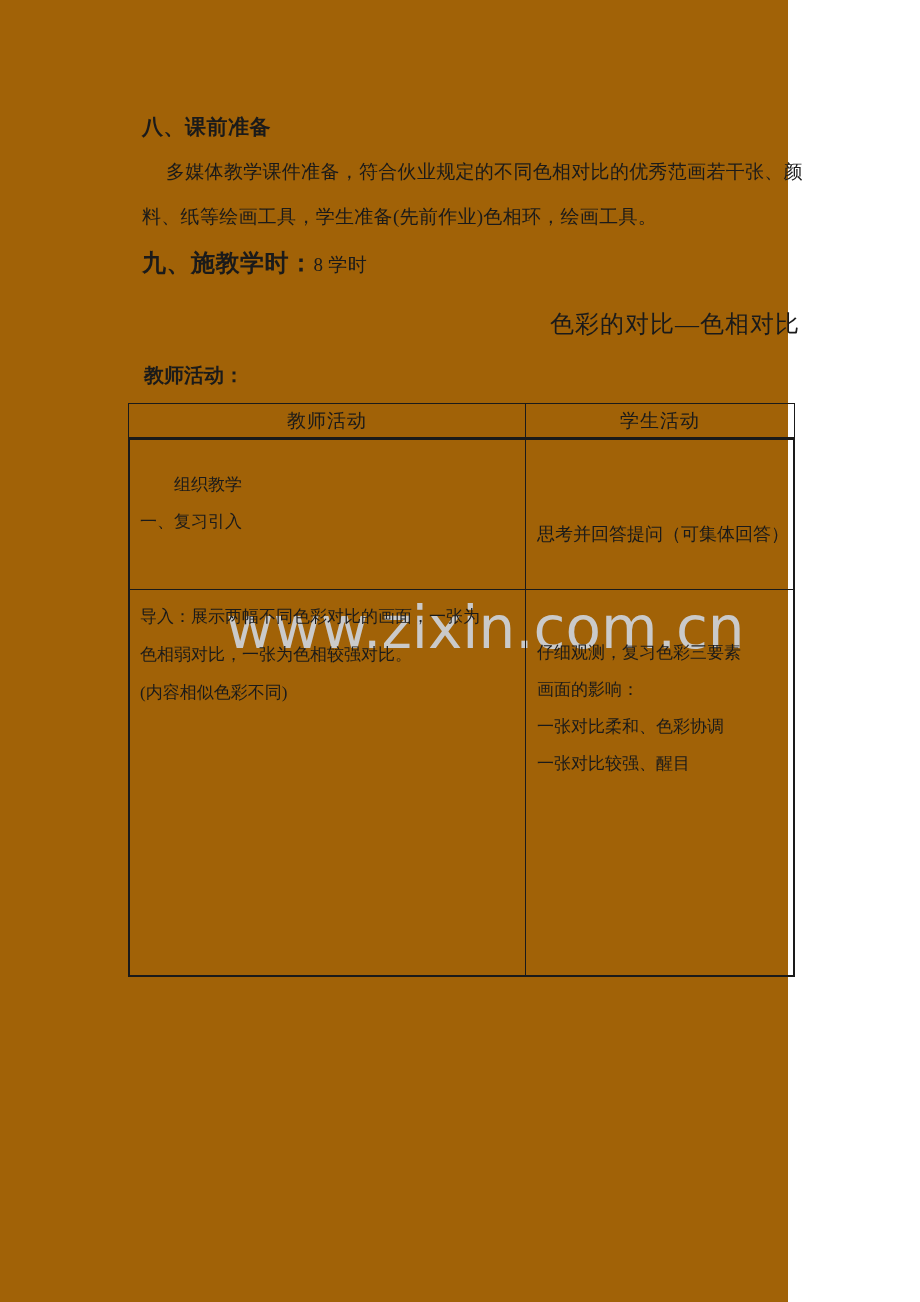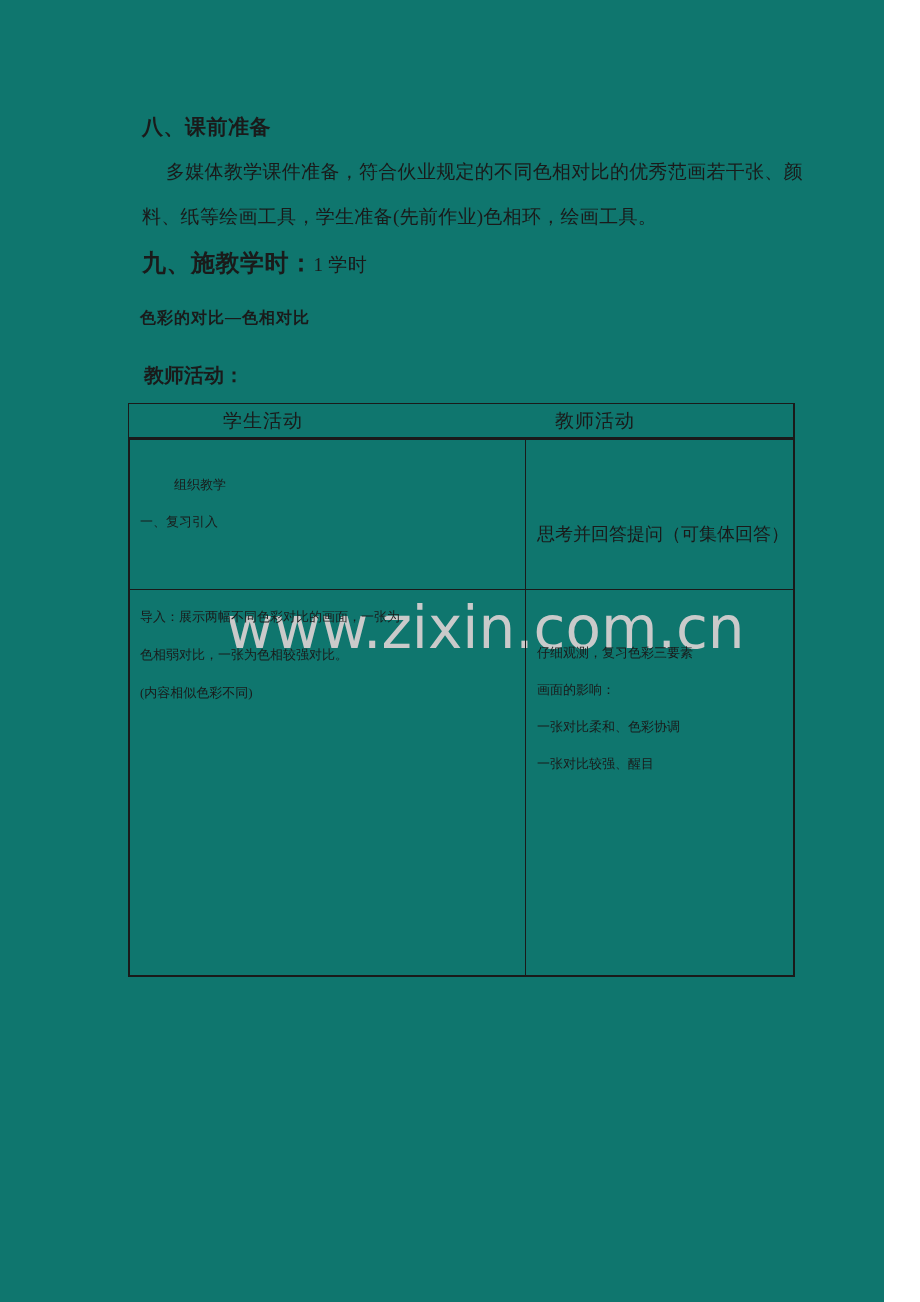--- a/index.html
+++ b/index.html
@@ -4,30 +4,30 @@
 <style>
   * { margin:0; padding:0; box-sizing:border-box; }
   html,body { background:#ffffff; }
   body {
     width:920px; height:1302px;
     font-family:"Liberation Serif","DejaVu Serif",serif;
     color:#1a1a1a;
     position:relative;
     overflow:hidden;
   }
-  .page { position:relative; width:884px; height:1302px; background:#0f766e; }
+  .page { position:relative; width:788px; height:1302px; background:#a16207; }
 
   
   .abs { position:absolute; }
   .h-bold { font-size:21px; font-weight:bold; letter-spacing:0.5px; }
   .body-line { font-size:19px; letter-spacing:0.3px; white-space:nowrap; }
   .hours-label { font-weight:bold; }
   .lesson-title {
     left:140px; top:308px; width:660px;
-    text-align:left; font-size:16px; font-weight:bold; letter-spacing:1px;
+    text-align:right; font-size:24px; font-weight:normal; letter-spacing:1px;
     z-index:2;
   }
   .flow-label { left:144px; top:362px; font-size:20px; font-weight:bold; z-index:2; }
 
   
   .watermark {
     left:226px; top:594px;
     font-family:"DejaVu Sans","Liberation Sans",sans-serif;
     font-size:58px; color:#cacaca; letter-spacing:0px;
     z-index:1; white-space:nowrap;
@@ -45,54 +45,54 @@
   }
   .th-left { width:397px; border-right:1px solid #1a1a1a; }
   .th-right { flex:1; }
   .tbl-body {
     position:absolute; left:0; top:35px; width:667px; height:539px;
     border:2px solid #1a1a1a;
   }
   .v-divider { position:absolute; left:395px; top:0; bottom:0; width:1px; background:#1a1a1a; }
   .h-divider { position:absolute; left:0; right:0; top:149px; height:1px; background:#1a1a1a; }
 
-  .cell-block { position:absolute; font-size:13px; }
+  .cell-block { position:absolute; font-size:17px; }
   .r1-teacher { left:10px; top:26px; line-height:37px; width:380px; }
   .r1-teacher .indent { padding-left:34px; }
   .r1-student { left:407px; top:82px; font-size:18px; white-space:nowrap; }
   .r2-teacher { left:10px; top:158px; line-height:38px; width:383px; }
   .r2-student { left:407px; top:194px; line-height:37px; width:258px; }
   .cell-line { white-space:nowrap; }
 </style>
 </head>
 <body>
 
 <div class="page">
 
   <div class="abs h-bold" style="left:142px; top:113px;">八、课前准备</div>
 
   <div class="abs body-line" style="left:166px; top:159px;">多媒体教学课件准备，符合伙业规定的不同色相对比的优秀范画若干张、颜</div>
 
   <div class="abs body-line" style="left:142px; top:204px;">料、纸等绘画工具，学生准备(先前作业)色相环，绘画工具。</div>
 
   <div class="abs body-line" style="left:142px; top:247px;">
-    <span class="hours-label h-bold" style="font-size:24px;">九、施教学时：</span><span>1 学时</span>
+    <span class="hours-label h-bold" style="font-size:24px;">九、施教学时：</span><span>8 学时</span>
   </div>
 
   <div class="abs lesson-title">色彩的对比—色相对比</div>
 
   <div class="abs flow-label">教师活动：</div>
 
   <div class="abs watermark">www.zixin.com.cn</div>
 
   <div class="abs tbl">
 
     <div class="tbl-header">
+      <div class="th-cell th-left">教师活动</div>
       <div class="th-cell th-right">学生活动</div>
-      <div class="th-cell th-left">教师活动</div>
     </div>
 
     <div class="tbl-body">
       <div class="v-divider"></div>
       <div class="h-divider"></div>
 
       <div class="cell-block r1-teacher">
         <div class="cell-line indent">组织教学</div>
         <div class="cell-line">一、复习引入</div>
       </div>

